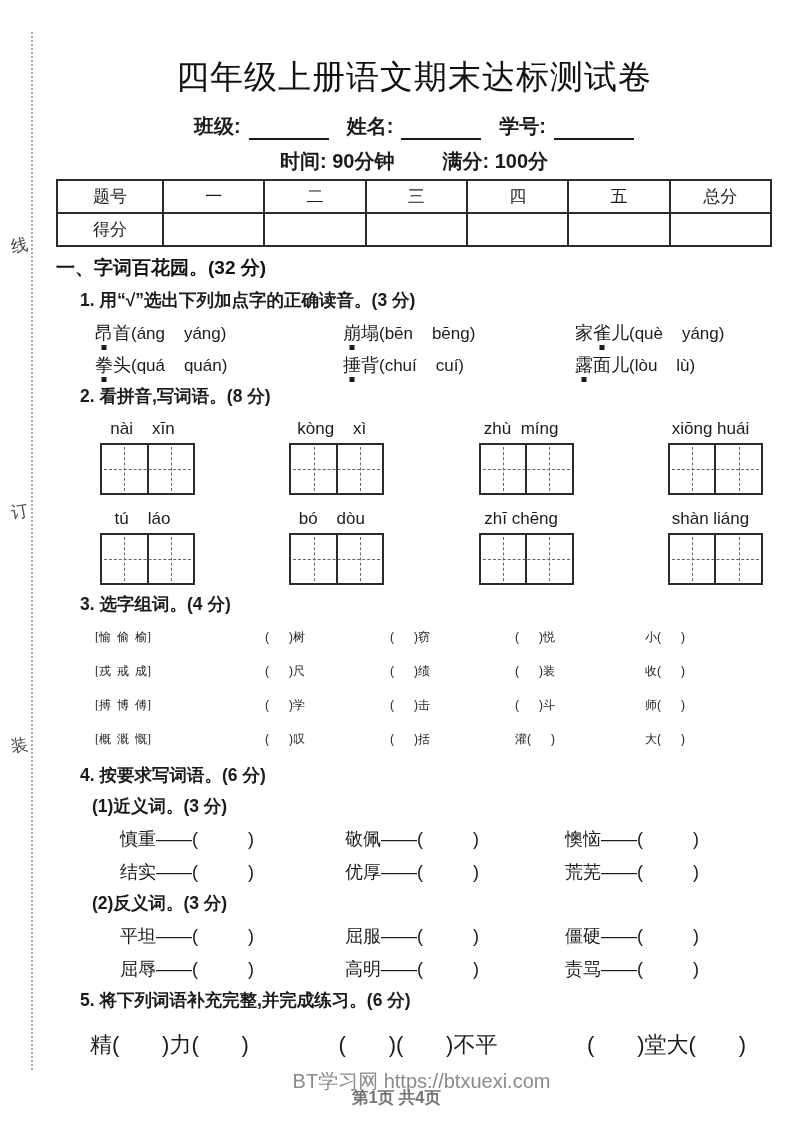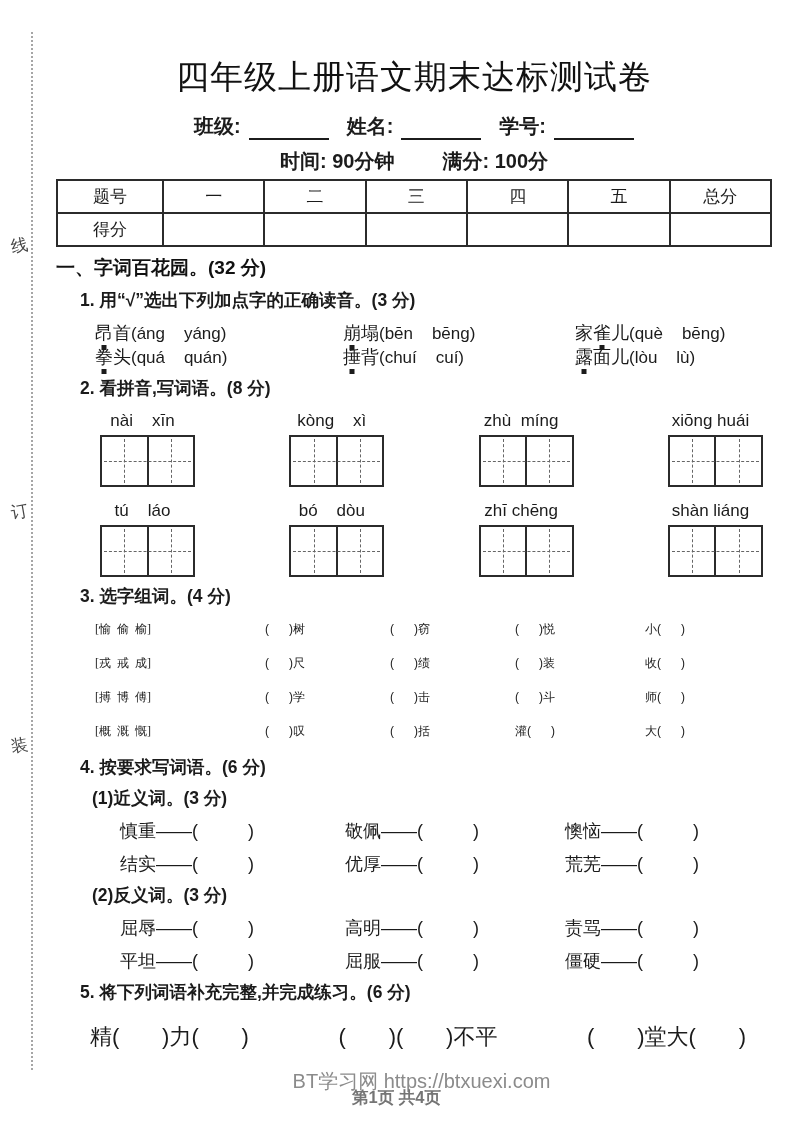--- a/index.html
+++ b/index.html
@@ -30,21 +30,21 @@
   table.score{border-collapse:collapse;width:716px;margin-top:4px;table-layout:fixed;font-size:17px;}
   table.score td{border:2px solid #2b2b2b;height:31px;text-align:center;padding:0;}
   table.score col.c0{width:106px;}
 
   h2.sec{margin:8px 0 0 0;font-size:19px;font-weight:bold;color:#111;}
 
   .stem{margin:7px 0 0 24px;font-size:17.5px;font-weight:bold;}
   .substem{margin:7px 0 0 36px;font-size:17.5px;font-weight:bold;}
 
   
-  .q1grid{display:grid;grid-template-columns:248px 232px 1fr;row-gap:0;margin:9px 0 0 39px;font-size:18px;}
+  .q1grid{display:grid;grid-template-columns:248px 232px 1fr;row-gap:8px;margin:9px 0 0 39px;font-size:18px;}
   .q1item{white-space:pre;}
   .py{font-size:17px;}
   .dc{position:relative;display:inline-block;}
   .dc::after{content:"";position:absolute;left:50%;bottom:-5px;width:5px;height:5px;background:#1b1b1b;
     transform:translateX(-50%);}
 
   
   .pyrow{display:flex;justify-content:space-between;width:653px;margin:10px 0 0 44px;}
   .pyrow.r2{margin-top:13px;}
   .pygroup{width:85px;}
@@ -138,21 +138,21 @@
       </tr>
     </tbody>
       </table>
 
     <h2 class="sec">一、字词百花园。(32 分)</h2>
 
     <p class="stem">1. 用“√”选出下列加点字的正确读音。(3 分)</p>
     <div class="q1grid">
       <span class="q1item"><span></span><span class="dc">昂</span><span>首</span><span class="py">(áng    yáng)</span></span>
       <span class="q1item"><span></span><span class="dc">崩</span><span>塌</span><span class="py">(bēn    bēng)</span></span>
-      <span class="q1item"><span>家</span><span class="dc">雀</span><span>儿</span><span class="py">(què    bēng)</span></span>
+      <span class="q1item"><span>家</span><span class="dc">雀</span><span>儿</span><span class="py">(què    yáng)</span></span>
       <span class="q1item"><span></span><span class="dc">拳</span><span>头</span><span class="py">(quá    quán)</span></span>
       <span class="q1item"><span></span><span class="dc">捶</span><span>背</span><span class="py">(chuí    cuí)</span></span>
       <span class="q1item"><span></span><span class="dc">露</span><span>面儿</span><span class="py">(lòu    lù)</span></span>
     </div>
 
     <p class="stem">2. 看拼音,写词语。(8 分)</p>
     <div class="pyrow">
       <div class="pygroup">
         <div class="pylabel">nài    xīn</div>
         <div class="pbox">
@@ -252,28 +252,28 @@
       <span class="wb ws">敬佩——(          )</span>
       <span class="ws">懊恼——(          )</span>
     </div>
     <div class="wrow">
       <span class="wa ws">结实——(          )</span>
       <span class="wb ws">优厚——(          )</span>
       <span class="ws">荒芜——(          )</span>
     </div>
     <p class="substem">(2)反义词。(3 分)</p>
     <div class="wrow">
+      <span class="wa ws">平坦——(          )</span>
+      <span class="wb ws">屈服——(          )</span>
+      <span class="ws">僵硬——(          )</span>
+    </div>
+    <div class="wrow">
       <span class="wa ws">屈辱——(          )</span>
       <span class="wb ws">高明——(          )</span>
       <span class="ws">责骂——(          )</span>
-    </div>
-    <div class="wrow">
-      <span class="wa ws">平坦——(          )</span>
-      <span class="wb ws">屈服——(          )</span>
-      <span class="ws">僵硬——(          )</span>
     </div>
 
     <p class="stem">5. 将下列词语补充完整,并完成练习。(6 分)</p>
     <div class="q5row">
       <span class="ws">精(       )力(       )</span>
       <span class="ws">(       )(       )不平</span>
       <span class="ws">(       )堂大(       )</span>
     </div>
 
   </div>

